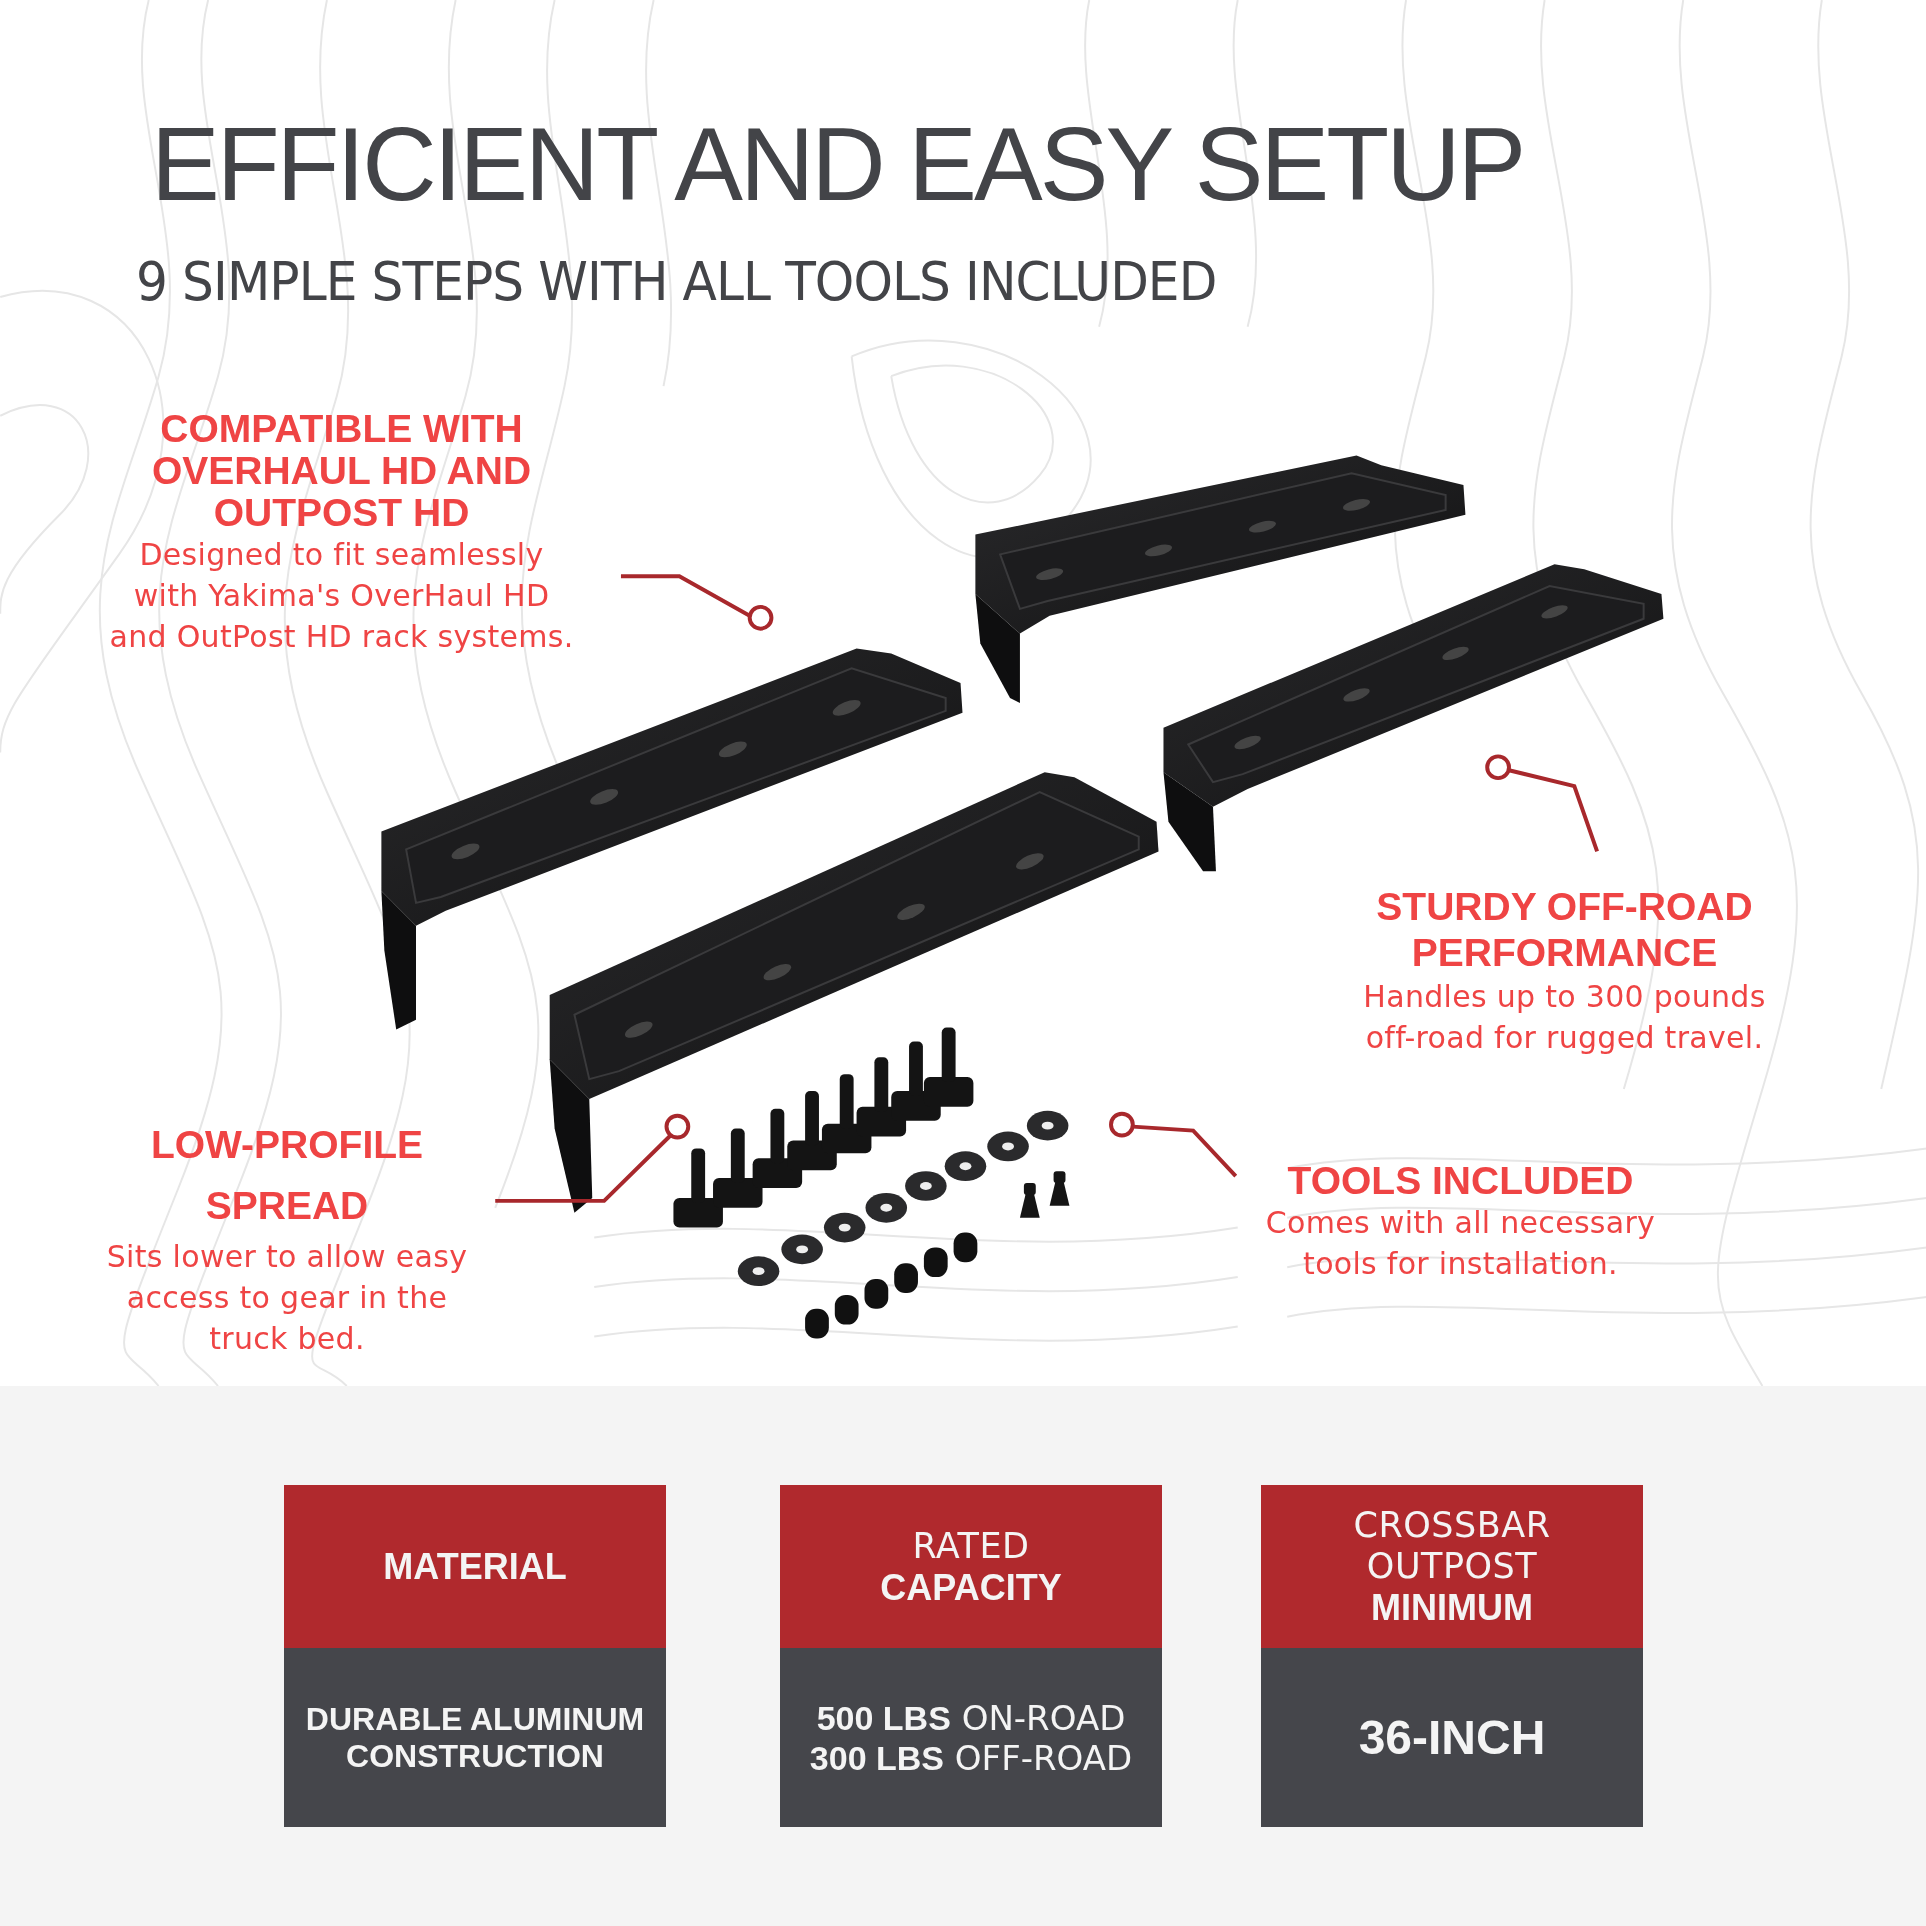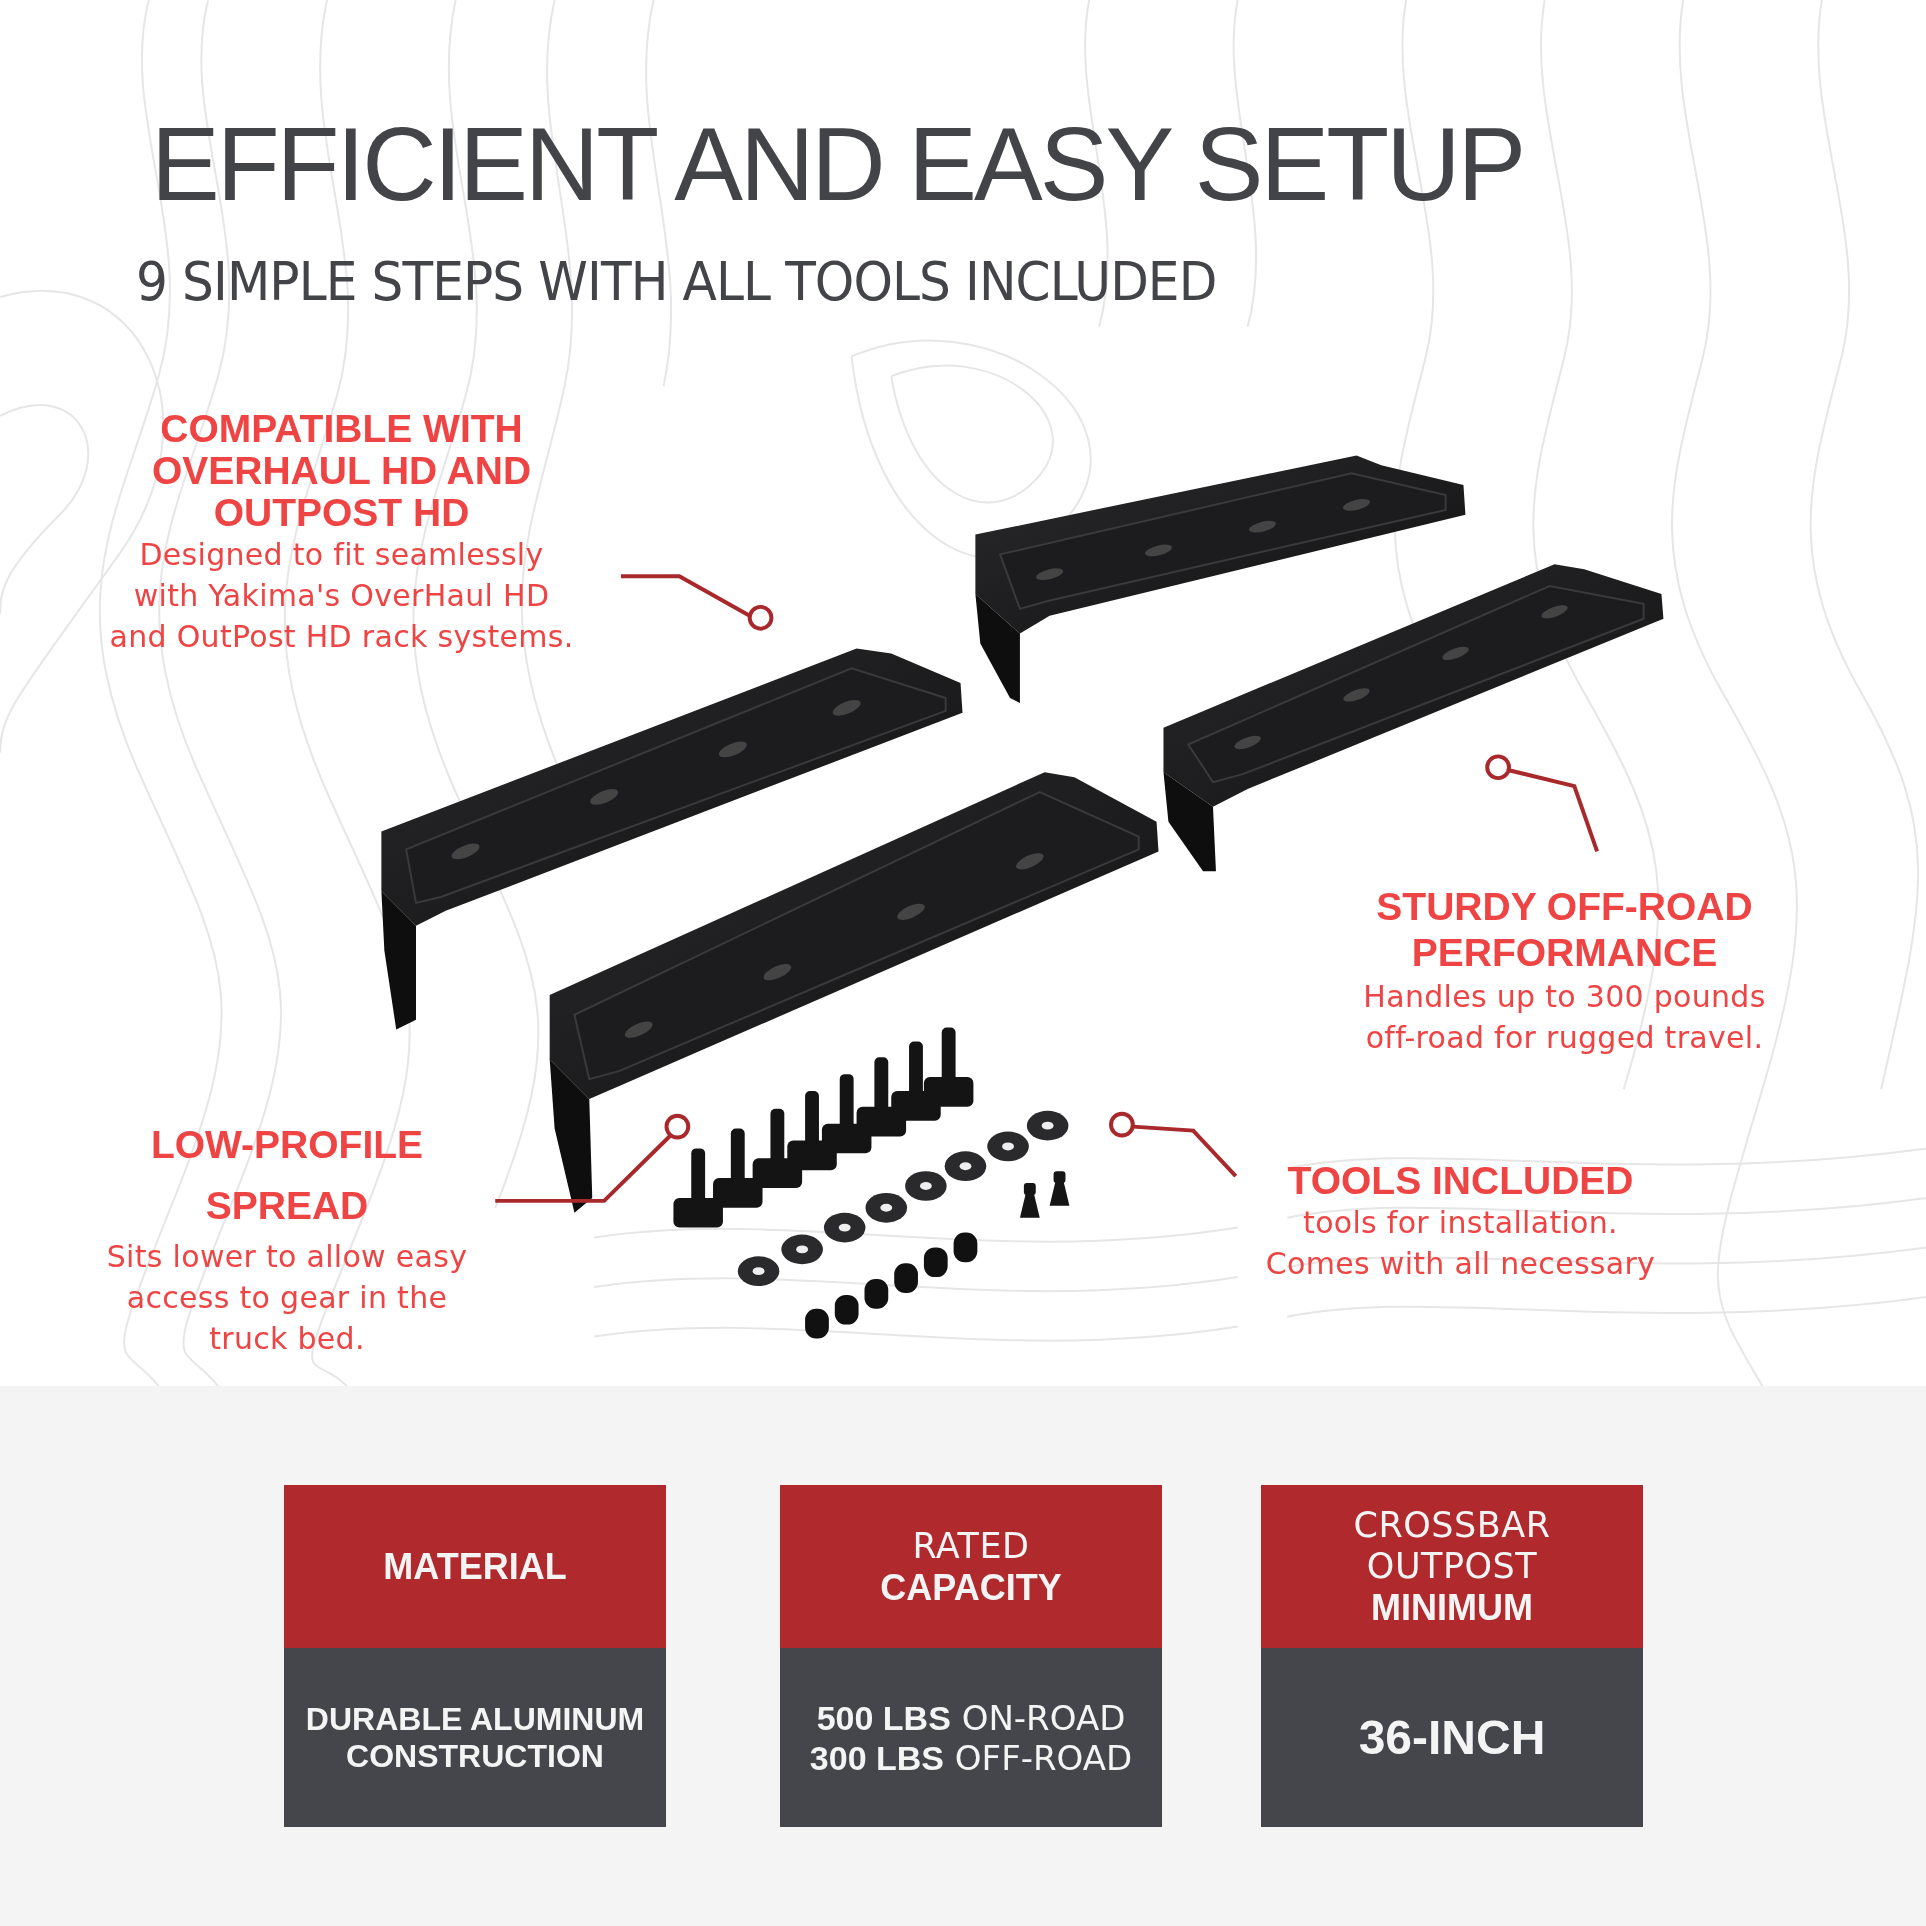--- a/index.html
+++ b/index.html
@@ -243,22 +243,22 @@
     <div>access to gear in the</div>
     <div>truck bed.</div>
   </div>
 </div>
 
 <div class="callout" style="left:1228px; top:1160px; width:465px;">
   <div class="h">
     <div>TOOLS INCLUDED</div>
   </div>
   <div class="p">
+    <div>Comes with all necessary</div>
     <div>tools for installation.</div>
-    <div>Comes with all necessary</div>
   </div>
 </div>
 
 <div class="spec" style="left:284px;">
   <div class="top">
     <div class="bd">MATERIAL</div>
   </div>
   <div class="bot">
     <div class="bd-sm">DURABLE ALUMINUM</div>
     <div class="bd-sm">CONSTRUCTION</div>

